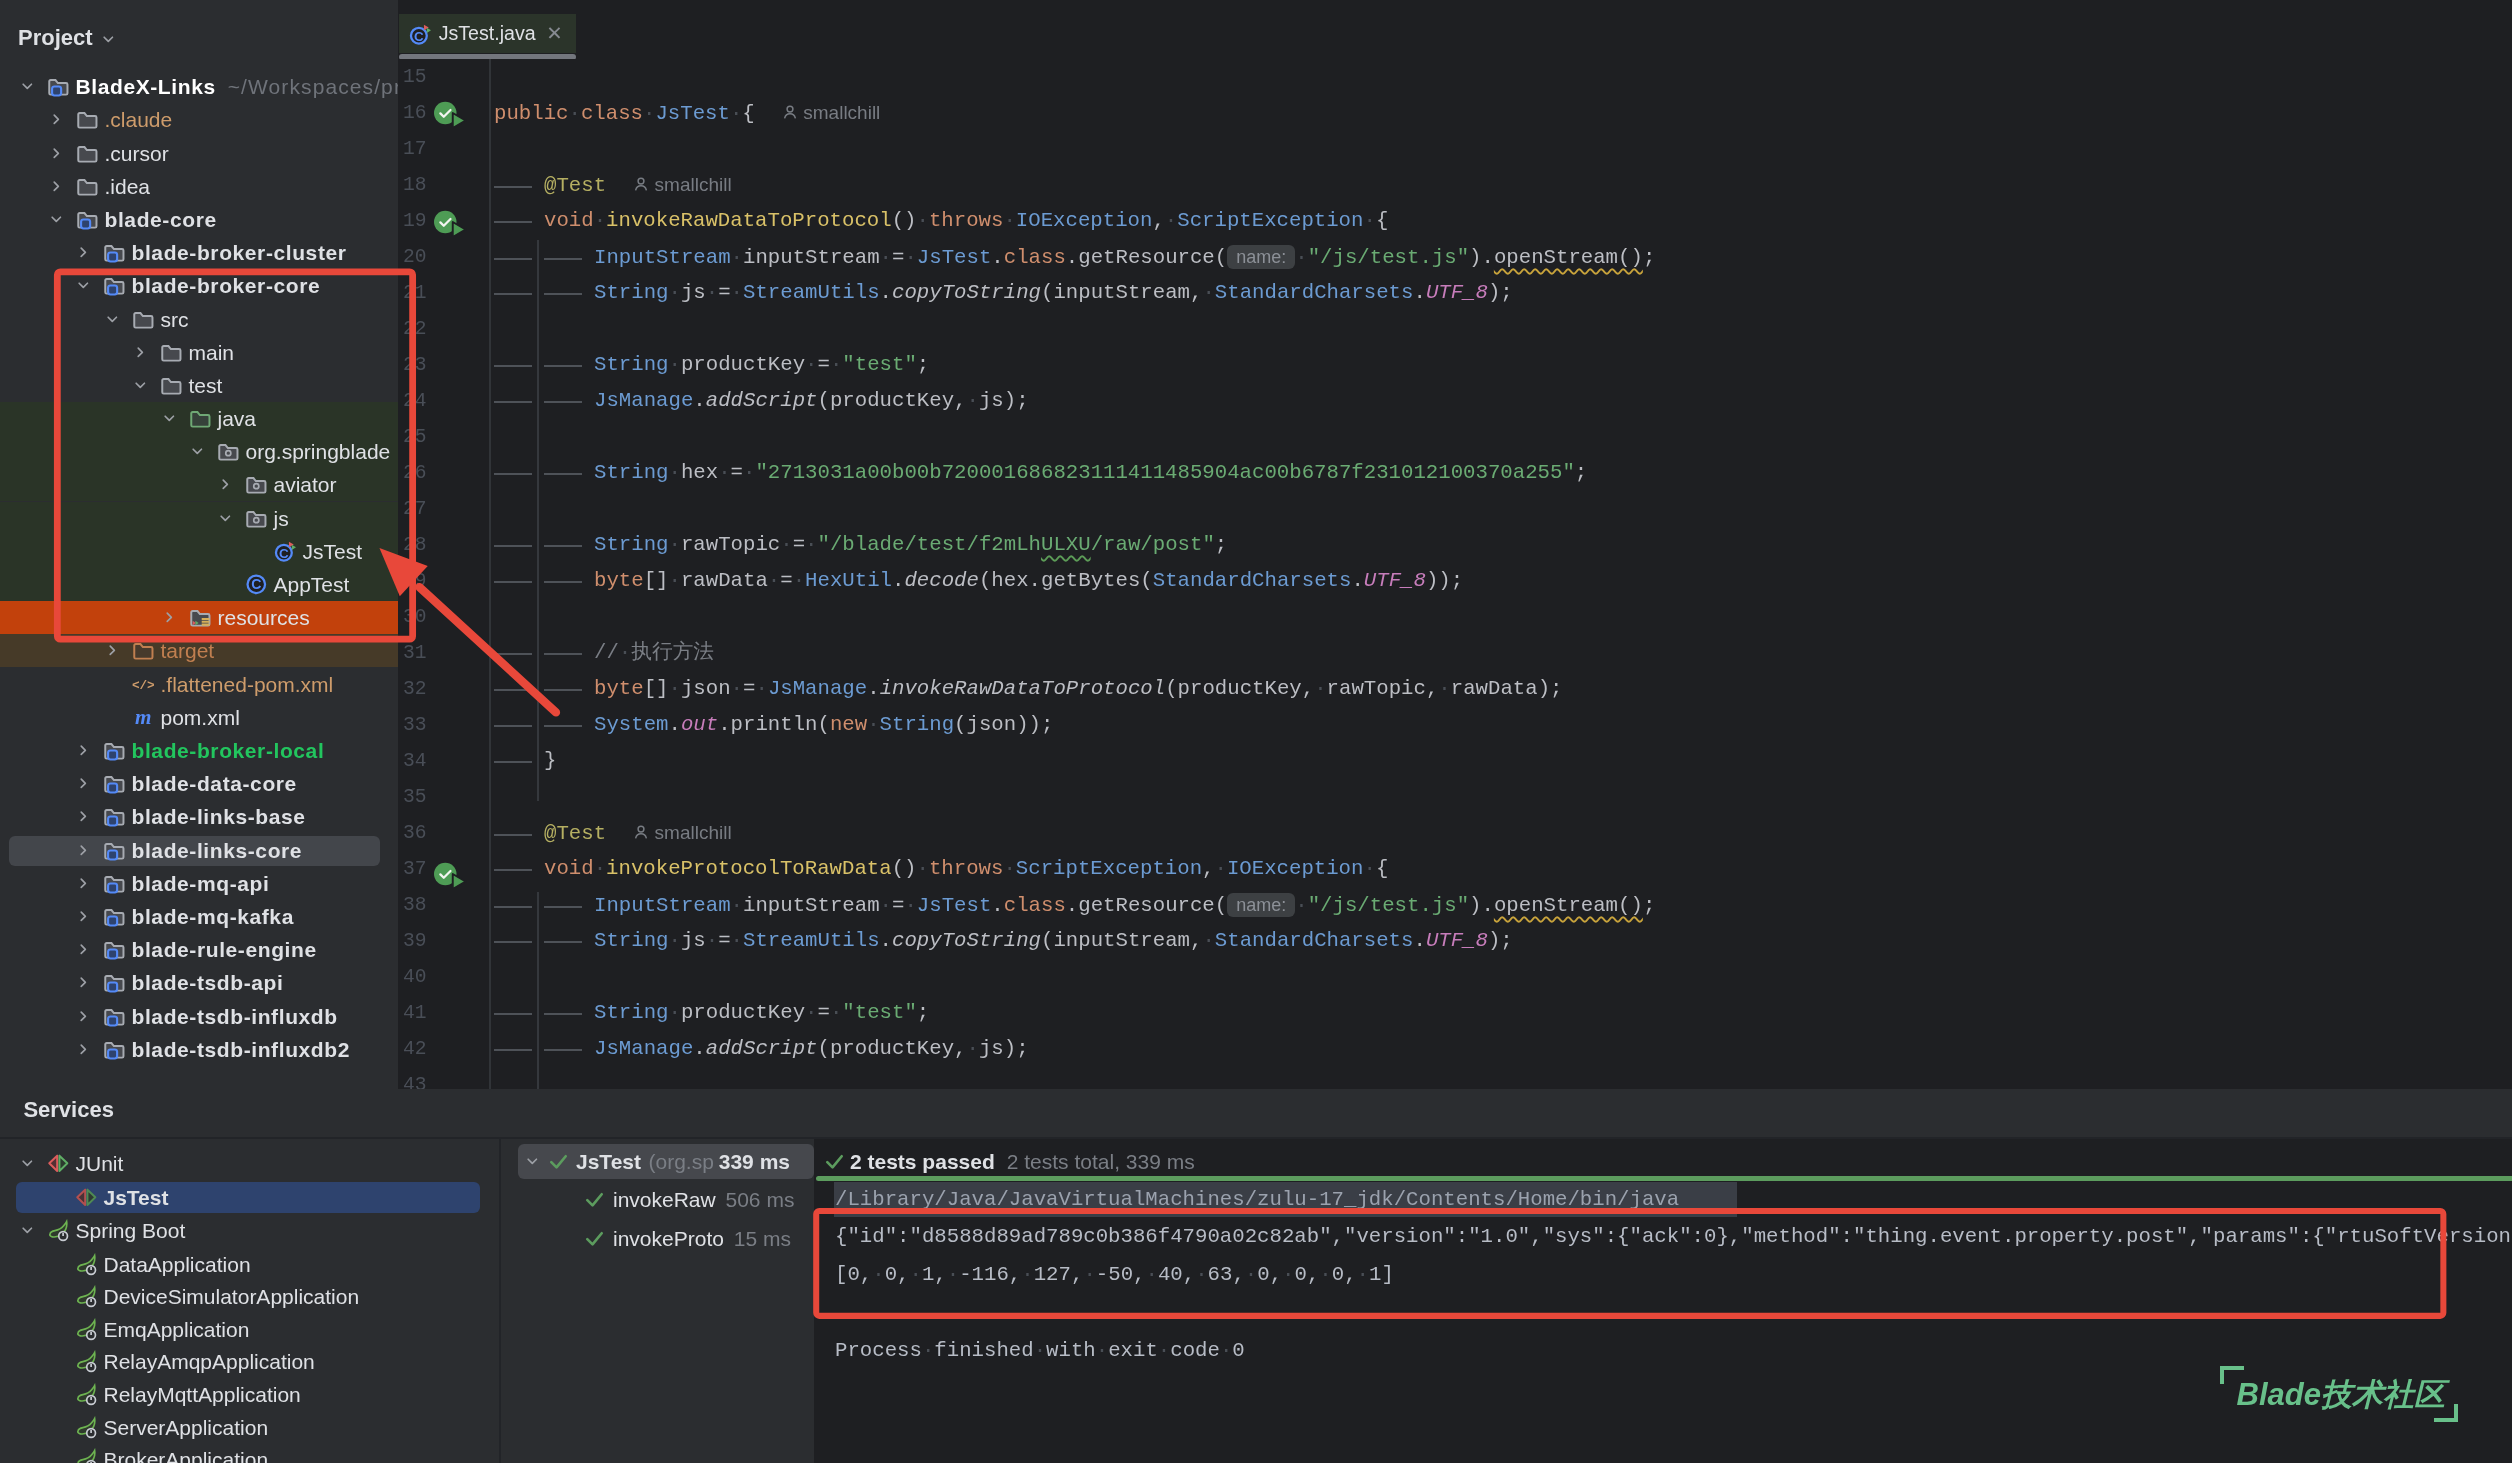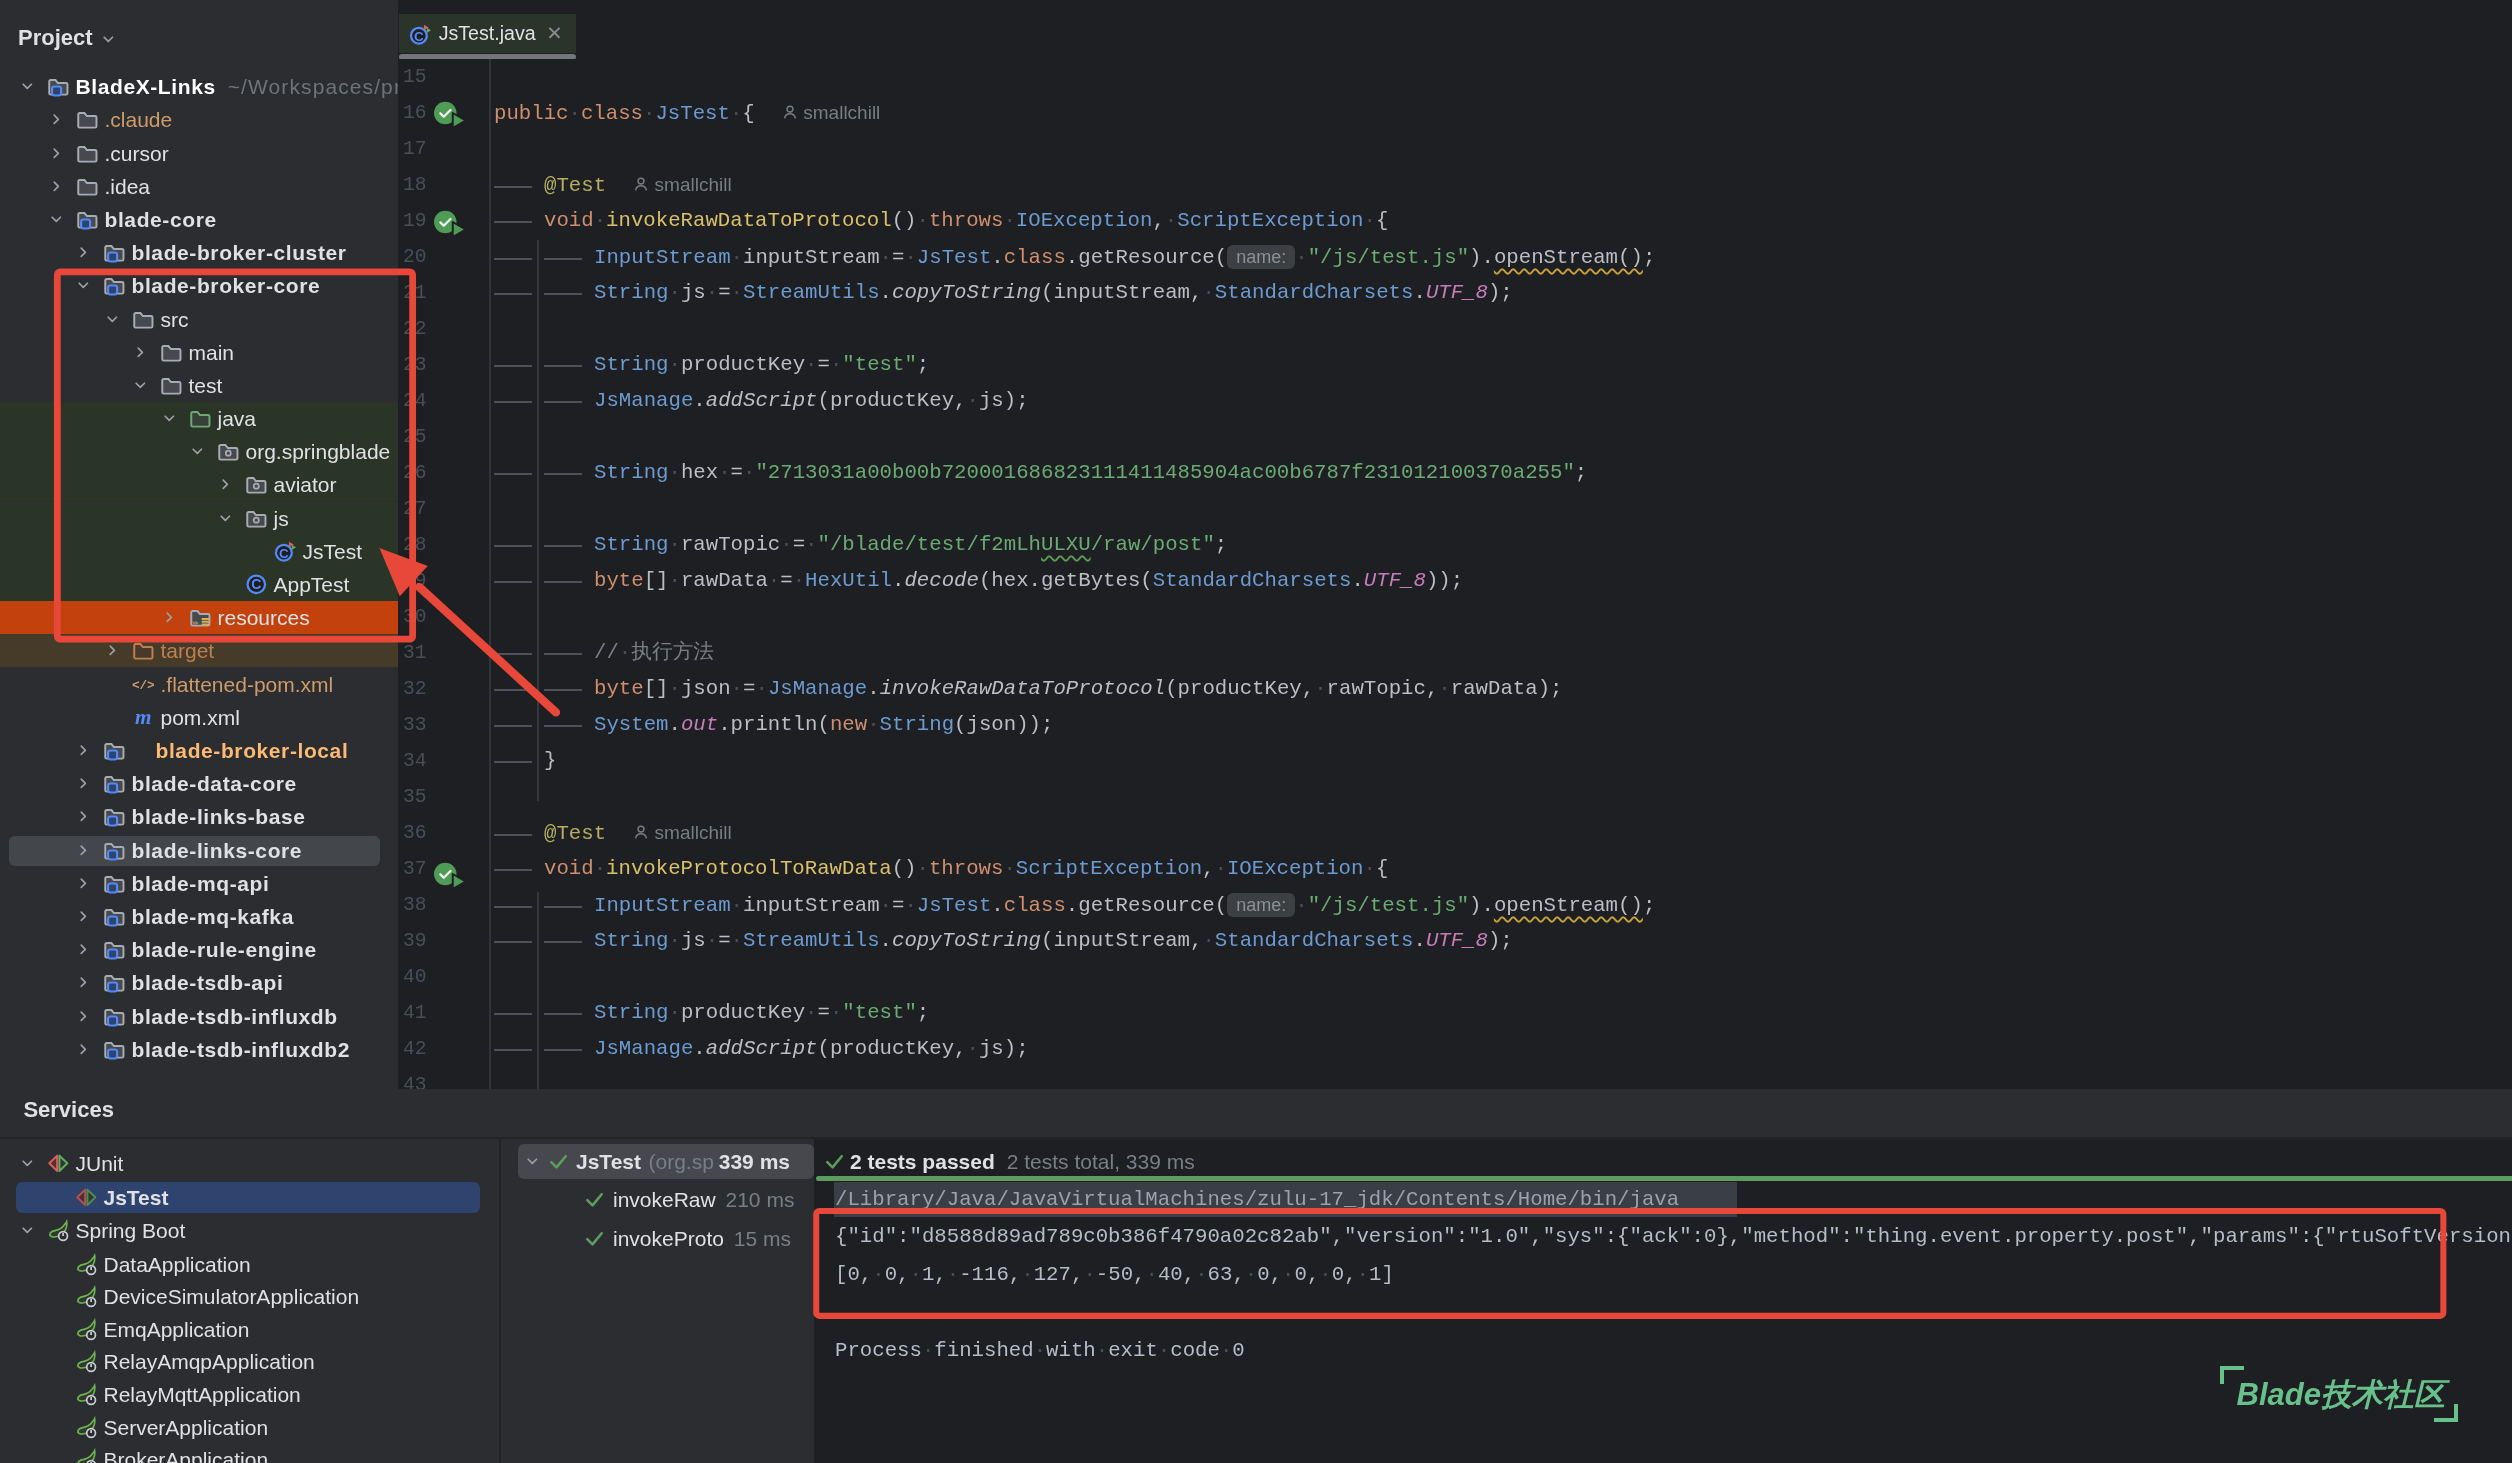--- a/index.html
+++ b/index.html
@@ -433,21 +433,21 @@
           <svg width="16.6" height="16.6" viewBox="0 0 16 16" style="">
             <path d="M6 4l4 4-4 4" fill="none" stroke="#9DA0A6" stroke-width="1.6" stroke-linecap="round" stroke-linejoin="round"></path>
           </svg>
         </span>
         <span class="tic">
           <svg width="22.6" height="22.6" viewBox="0 0 16 16" style="">
             <path d="M1.6 4.6c0-.6.4-1 1-1h3.4l1.7 2.1h5.8c.6 0 1 .4 1 1v6.2c0 .6-.4 1-1 1H2.6c-.6 0-1-.4-1-1z" fill="#47494E" stroke="#A7ABB2" stroke-width="1.4"></path>
             <rect x="3.6" y="8.1" width="6.4" height="6.4" rx="1.7" fill="#2E436E" stroke="#548AF7" stroke-width="1.5"></rect>
           </svg>
         </span>
-        <span class="tlb" style="color:#fdba74;font-weight:bold;letter-spacing:0.6px;margin-left:24px;">blade-broker-local</span>
+        <span class="tlb" style="color:#22c55e;font-weight:bold;letter-spacing:0.6px;">blade-broker-local</span>
       </div>
 <div class="ptr" style="top:767px;">
         <span class="chv" style="margin-left:75px">
           <svg width="16.6" height="16.6" viewBox="0 0 16 16" style="">
             <path d="M6 4l4 4-4 4" fill="none" stroke="#9DA0A6" stroke-width="1.6" stroke-linecap="round" stroke-linejoin="round"></path>
           </svg>
         </span>
         <span class="tic">
           <svg width="22.6" height="22.6" viewBox="0 0 16 16" style="">
             <path d="M1.6 4.6c0-.6.4-1 1-1h3.4l1.7 2.1h5.8c.6 0 1 .4 1 1v6.2c0 .6-.4 1-1 1H2.6c-.6 0-1-.4-1-1z" fill="#47494E" stroke="#A7ABB2" stroke-width="1.4"></path>
@@ -727,21 +727,21 @@
     <div class="rrow" style="left:722px;top:1144px;width:68px;justify-content:flex-end">
         <span class="tlb" style="font-weight:bold">339 ms</span>
       </div>
     <div class="rrow" style="left:584px;top:1182px">
         <svg width="21" height="21" viewBox="0 0 16 16" style="">
           <path d="M2.5 8.5l4 4L13.5 4" fill="none" stroke="#5C9C5E" stroke-width="2.0" stroke-linecap="round" stroke-linejoin="round"></path>
         </svg>
       </div>
     <div class="rrow" style="left:613px;top:1182px">
         <span class="tlb">invokeRaw</span>
-        <span class="tlb gray" style="margin-left:9.8px">210 ms</span>
+        <span class="tlb gray" style="margin-left:9.8px">506 ms</span>
       </div>
     <div class="rrow" style="left:584px;top:1221px">
         <svg width="21" height="21" viewBox="0 0 16 16" style="">
           <path d="M2.5 8.5l4 4L13.5 4" fill="none" stroke="#5C9C5E" stroke-width="2.0" stroke-linecap="round" stroke-linejoin="round"></path>
         </svg>
       </div>
     <div class="rrow" style="left:613px;top:1221px">
         <span class="tlb">invokeProto</span>
         <span class="tlb gray" style="margin-left:9.8px">15 ms</span>
       </div>

